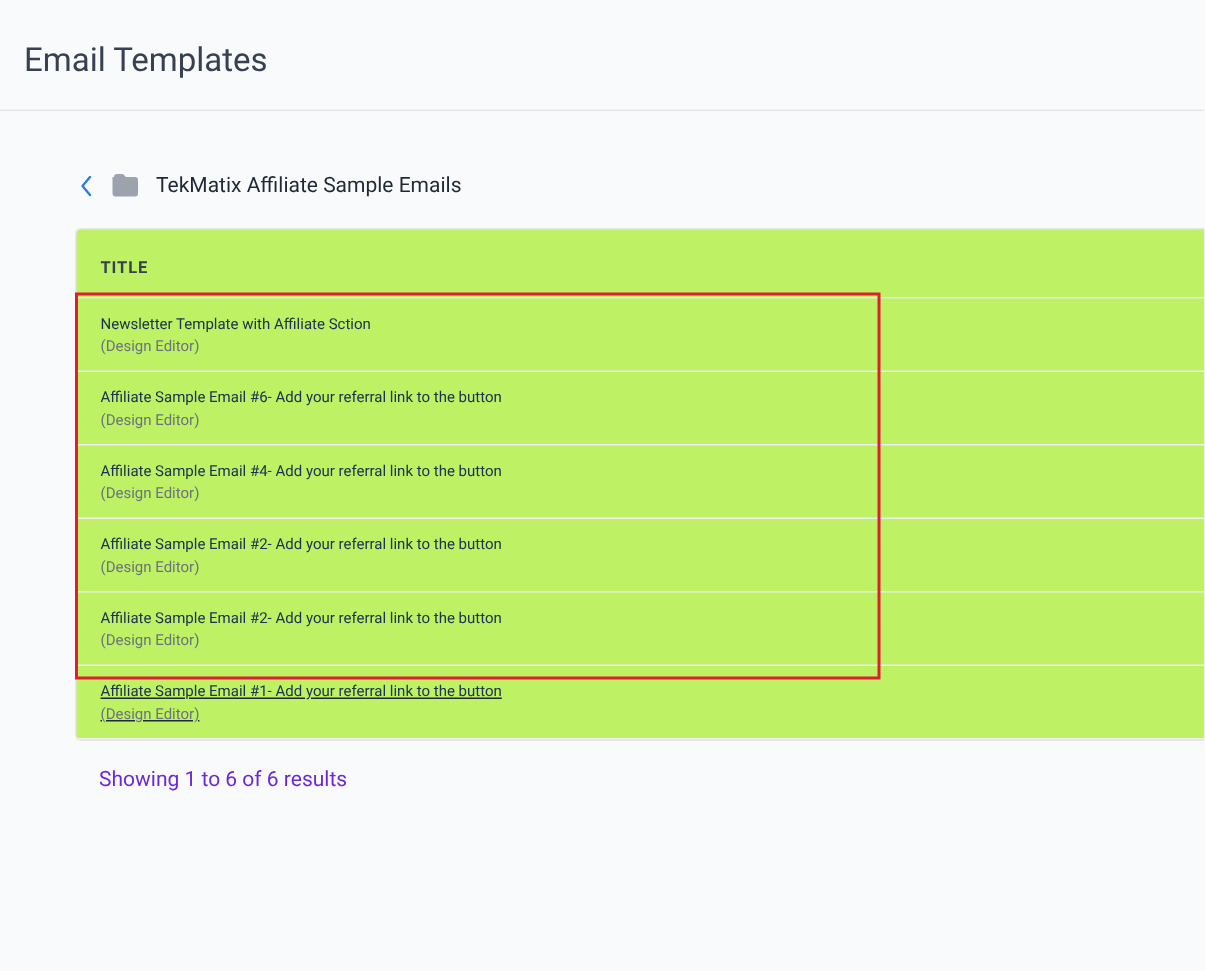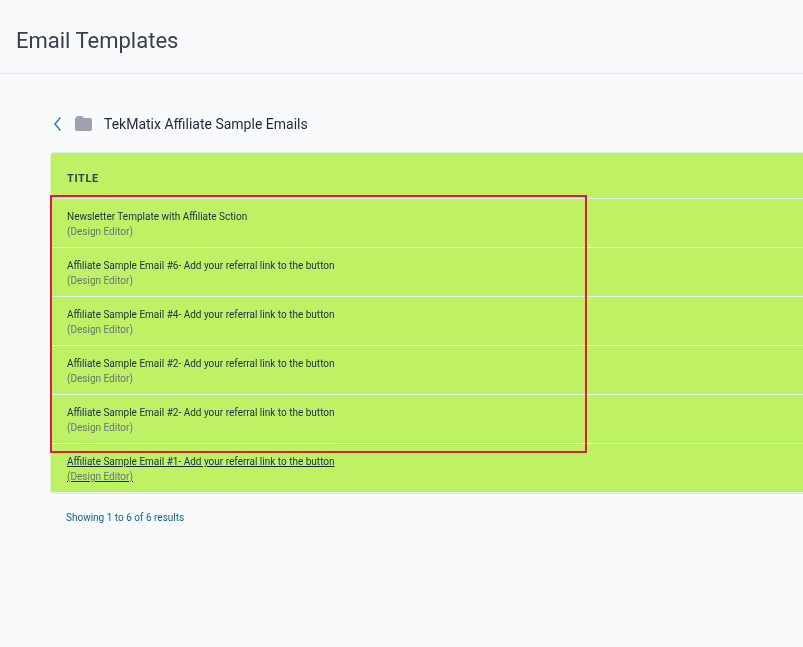--- a/index.html
+++ b/index.html
@@ -80,22 +80,22 @@
       color: #6b7280;
       line-height: 1.5;
       margin-top: 0;
     }
     .highlight-box {
       position: absolute;
       border: 2px solid #e11d33;
       pointer-events: none;
     }
     .results-text {
-      font-size: 10px;
-      color: #0369a1;
+      font-size: 14px;
+      color: #6d28d9;
       padding: 18px 16px;
     }
     .content-inner {
       position: relative;
     }
   </style>
 </head>
 <body>
 
 <div class="page-header">

